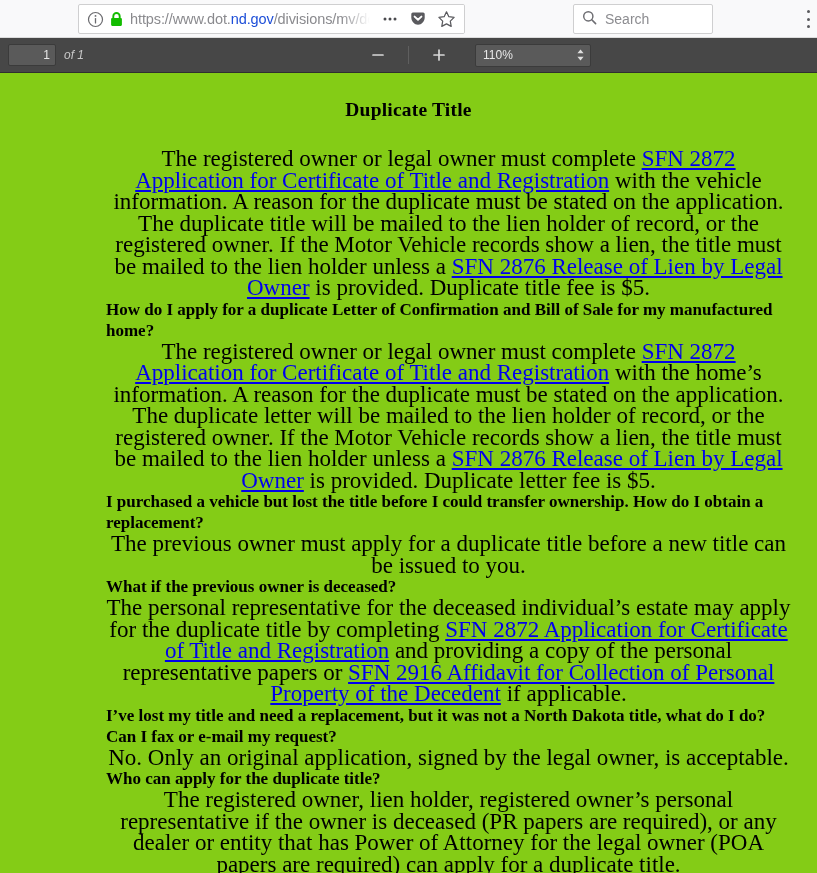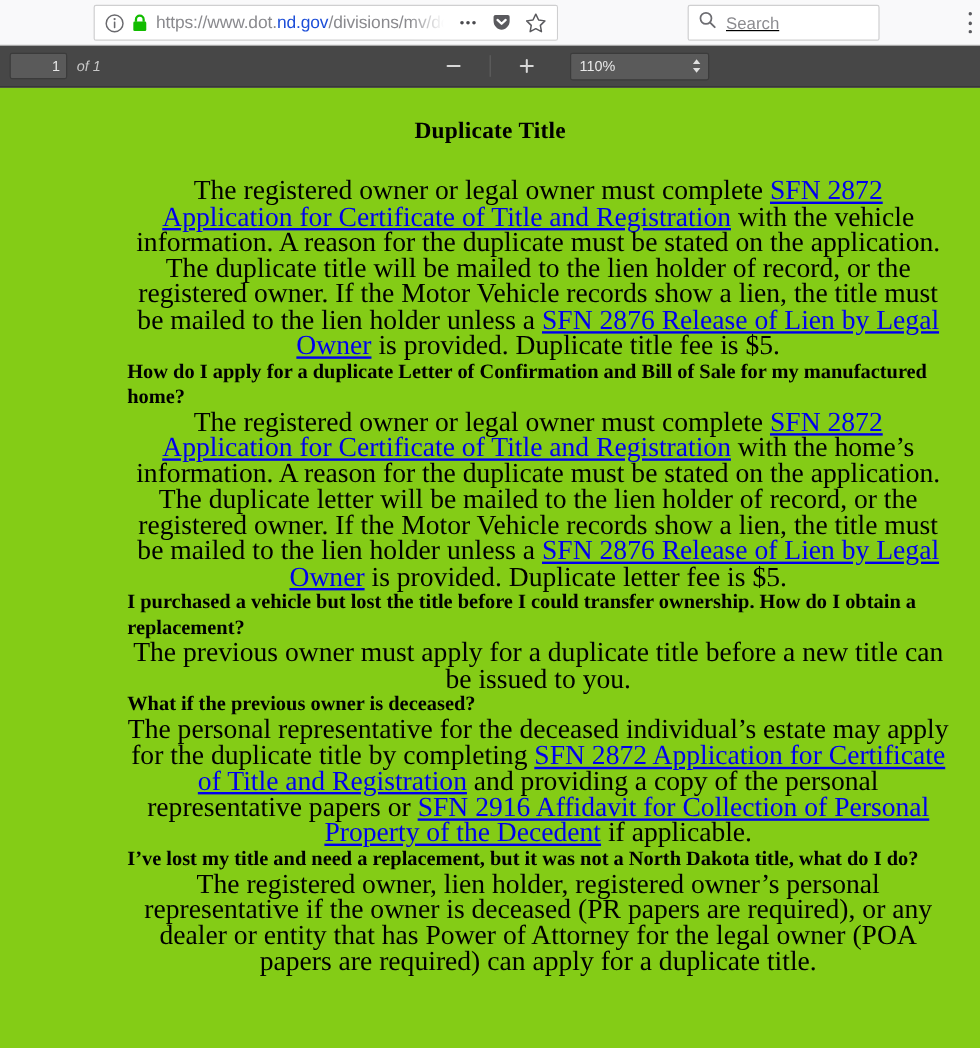--- a/index.html
+++ b/index.html
@@ -82,29 +82,28 @@
     width: 26px; height: 26px;
     display: flex; align-items: center; justify-content: center;
     cursor: default;
   }
 
   
   #search-bar {
     position: absolute;
     left: 573px;
     top: 4px;
-    width: 160px;
+    width: 140px;
     height: 30px;
     background: #ffffff;
     border: 1px solid #cfcfd0;
     border-radius: 2px;
     display: flex;
     align-items: center;
     padding-left: 8px;
-    text-decoration: underline;
   }
   #search-placeholder {
     font-size: 14px;
     color: #8c8c90;
     margin-left: 8px;
     font-family: "Liberation Sans", sans-serif;
   }
 
   
   #chrome-overflow {
@@ -361,16 +360,21 @@
         <p class="faq-a"><span>The previous owner must apply for a duplicate title before a new title can be issued to you.</span></p>
       </div>
       <div class="faq-block">
         <p class="faq-q">What if the previous owner is deceased?</p>
         <p class="faq-a"><span>The personal representative for the deceased individual’s estate may apply for the duplicate title by completing </span><span class="doc-link">SFN 2872 Application for Certificate of Title and Registration</span><span> and providing a copy of the personal representative papers or </span><span class="doc-link">SFN 2916 Affidavit for Collection of Personal Property of the Decedent</span><span> if applicable.</span></p>
       </div>
       <div class="faq-block">
         <p class="faq-q">I’ve lost my title and need a replacement, but it was not a North Dakota title, what do I do?</p>
       </div>
       <div class="faq-block">
+        <p class="faq-q">Can I fax or e-mail my request?</p>
+        <p class="faq-a"><span>No. Only an original application, signed by the legal owner, is acceptable.</span></p>
+      </div>
+      <div class="faq-block">
+        <p class="faq-q">Who can apply for the duplicate title?</p>
         <p class="faq-a"><span>The registered owner, lien holder, registered owner’s personal representative if the owner is deceased (PR papers are required), or any dealer or entity that has Power of Attorney for the legal owner (POA papers are required) can apply for a duplicate title.</span></p>
       </div>
     </div>
 </div>
 
 </body></html>

